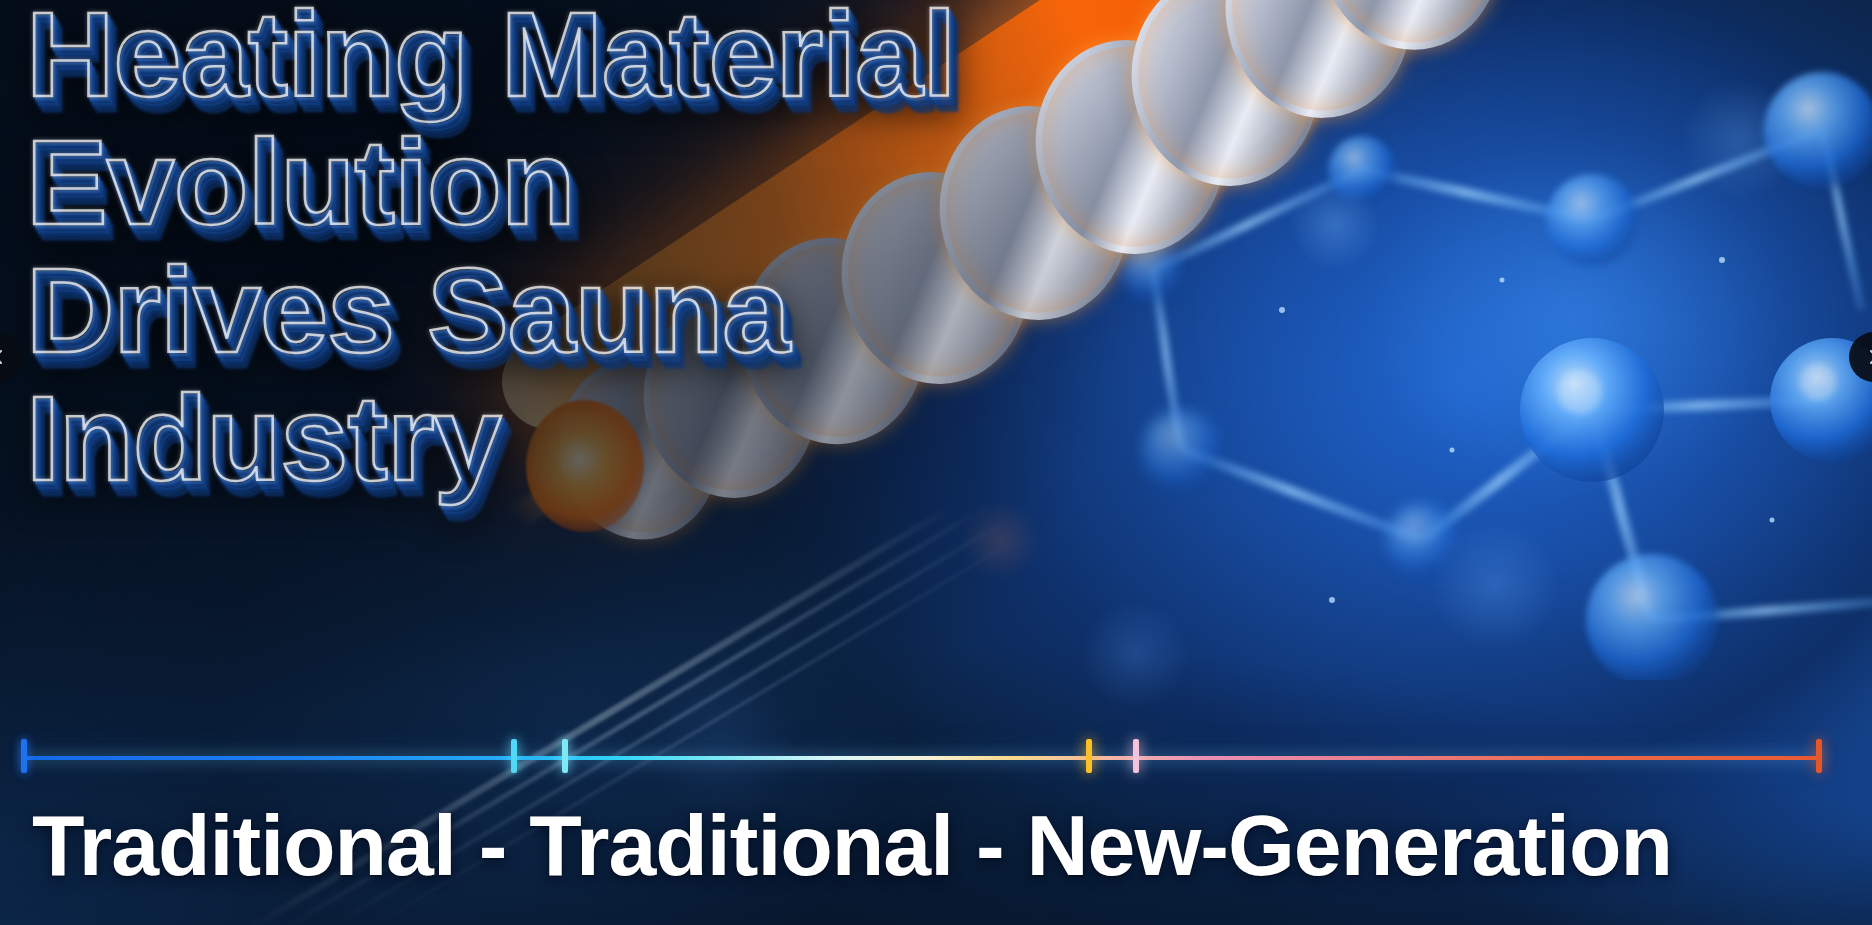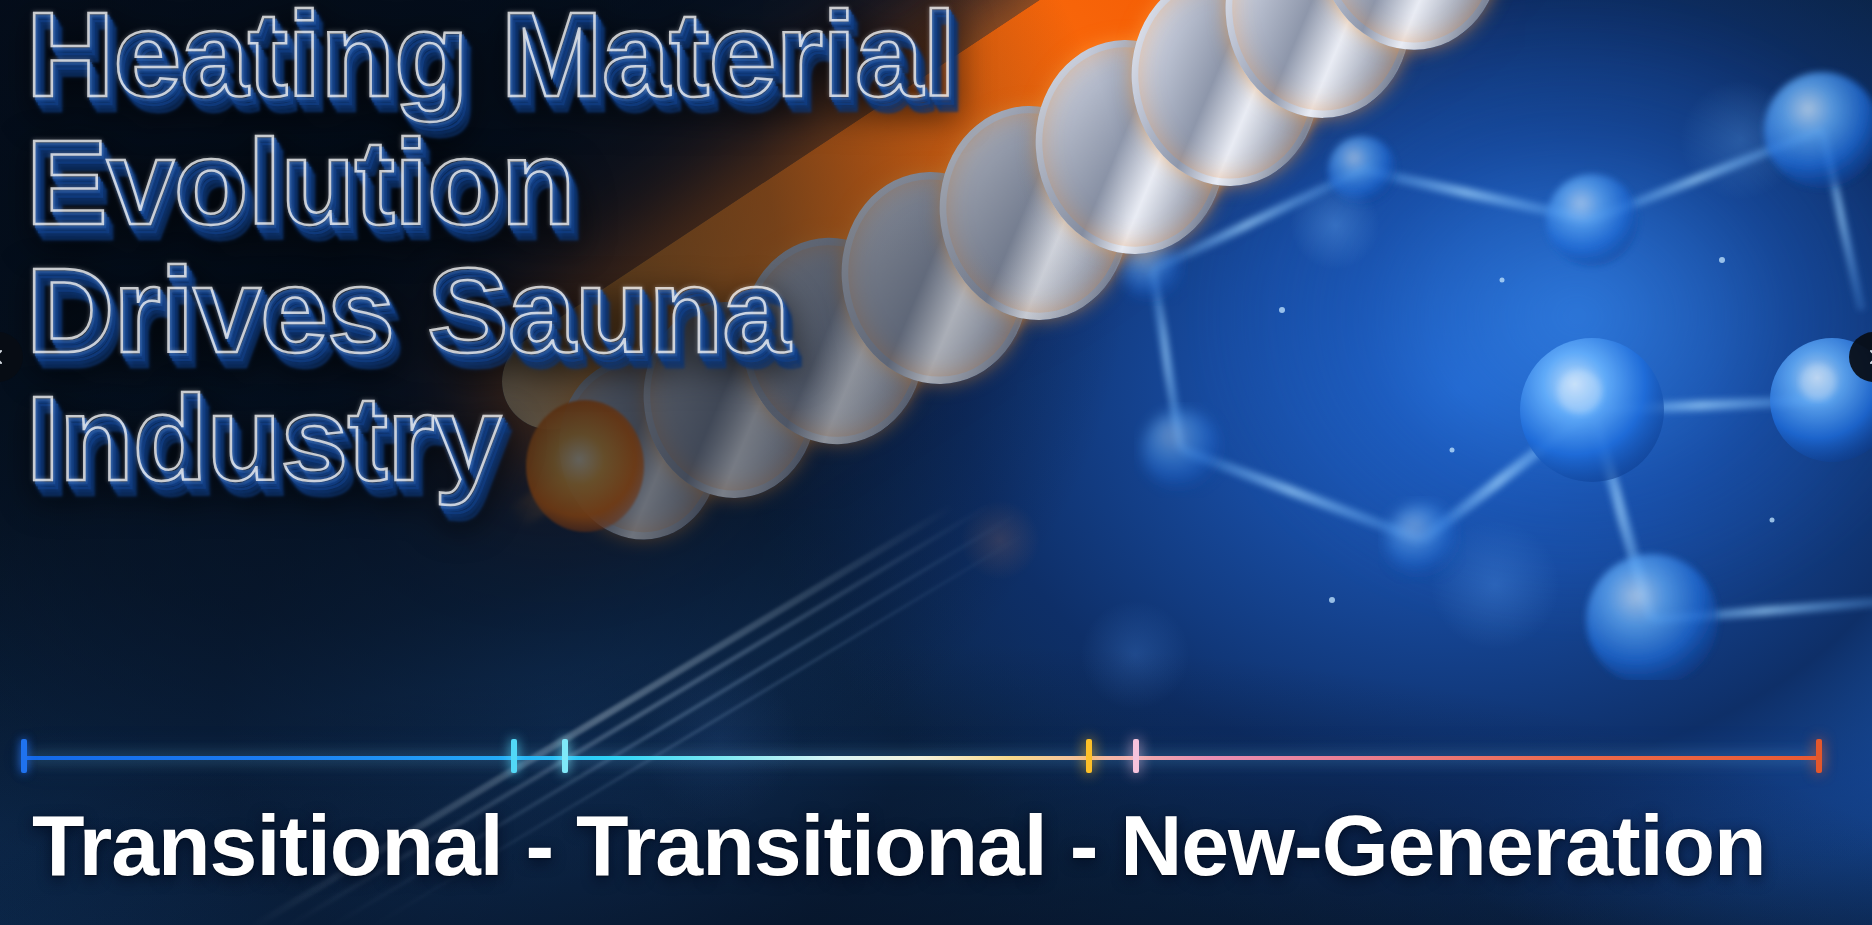--- a/index.html
+++ b/index.html
@@ -352,21 +352,21 @@
   <div class="timeline">
     <div class="tl-line"></div>
     <div class="tick" style="left:21px;background:#1f72ee;box-shadow:0 0 10px rgba(40,120,255,.9);"></div>
     <div class="tick" style="left:511px;background:#52d8f7;box-shadow:0 0 12px rgba(90,220,255,.95);"></div>
     <div class="tick" style="left:562px;background:#7fe8f8;box-shadow:0 0 12px rgba(130,235,255,.95);"></div>
     <div class="tick" style="left:1086px;background:#fdc028;box-shadow:0 0 14px rgba(255,190,40,.95);"></div>
     <div class="tick" style="left:1133px;background:#f6c3dd;box-shadow:0 0 14px rgba(250,200,225,.9);"></div>
     <div class="tick" style="left:1816px;background:#e4572b;box-shadow:0 0 14px rgba(235,95,45,.9);"></div>
   </div>
 
-  <div class="caption">Transitional - Transitional - New-Generation</div>
+  <div class="caption">Traditional - Traditional - New-Generation</div>
 
   <div class="edge-arrow left">
     <svg width="18" height="18" viewBox="0 0 18 18">
       <path d="M12 3 L6 9 L12 15" fill="none" stroke="#e8eef6" stroke-width="2" stroke-linecap="round" stroke-linejoin="round"></path>
     </svg>
   </div>
   <div class="edge-arrow right">
     <svg width="18" height="18" viewBox="0 0 18 18">
       <path d="M6 3 L12 9 L6 15" fill="none" stroke="#e8eef6" stroke-width="2" stroke-linecap="round" stroke-linejoin="round"></path>
     </svg>

